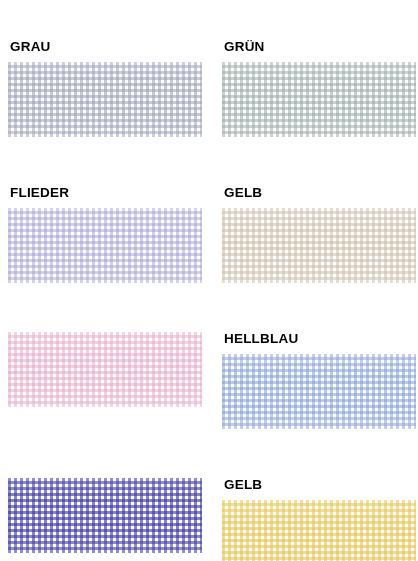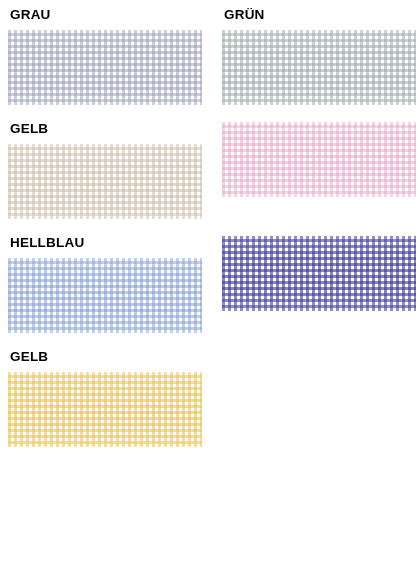--- a/index.html
+++ b/index.html
@@ -22,20 +22,21 @@
     grid-template-rows: repeat(5, auto);
     column-gap: 20px;
     row-gap: 0;
     padding: 8px 0 0 8px;
     box-sizing: border-box;
   }
 
   .swatch-cell {
     width: 221px;
     margin-bottom: 17px;
+    margin-top: 32px;
   }
   .swatch-cell.empty {
     visibility: hidden;
   }
 
   .swatch-label {
     font-size: 13.5px;
     font-weight: 700;
     color: #000000;
     letter-spacing: 0.2px;
@@ -73,20 +74,24 @@
   <div class="swatch-cell">
     <div class="swatch-label">GRAU</div>
     <div class="swatch-patch" style="background-image: repeating-linear-gradient(90deg, rgba(154, 157, 184, 0.55) 0px, rgba(154, 157, 184, 0.55) 3px, rgba(255, 255, 255, 0) 3px, rgba(255, 255, 255, 0) 6px), repeating-linear-gradient(0deg, rgba(154, 157, 184, 0.55) 0px, rgba(154, 157, 184, 0.55) 3px, rgba(255, 255, 255, 0) 3px, rgba(255, 255, 255, 0) 6px); background-size: 6px 6px, 6px 6px;"></div>
   </div>
   <div class="swatch-cell">
     <div class="swatch-label">GRÜN</div>
     <div class="swatch-patch" style="background-image: repeating-linear-gradient(90deg, rgba(154, 169, 166, 0.55) 0px, rgba(154, 169, 166, 0.55) 3px, rgba(255, 255, 255, 0) 3px, rgba(255, 255, 255, 0) 6px), repeating-linear-gradient(0deg, rgba(154, 169, 166, 0.55) 0px, rgba(154, 169, 166, 0.55) 3px, rgba(255, 255, 255, 0) 3px, rgba(255, 255, 255, 0) 6px); background-size: 6px 6px, 6px 6px;"></div>
   </div>
 
   <div class="swatch-cell">
+    <div class="swatch-label">FLIEDER</div>
+    <div class="swatch-patch" style="background-image: repeating-linear-gradient(90deg, rgba(158, 154, 210, 0.48) 0px, rgba(158, 154, 210, 0.48) 3px, rgba(255, 255, 255, 0) 3px, rgba(255, 255, 255, 0) 6px), repeating-linear-gradient(0deg, rgba(158, 154, 210, 0.48) 0px, rgba(158, 154, 210, 0.48) 3px, rgba(255, 255, 255, 0) 3px, rgba(255, 255, 255, 0) 6px); background-size: 6px 6px, 6px 6px;"></div>
+  </div>
+  <div class="swatch-cell">
     <div class="swatch-label">GELB</div>
     <div class="swatch-patch" style="background-image: repeating-linear-gradient(90deg, rgba(200, 185, 164, 0.52) 0px, rgba(200, 185, 164, 0.52) 3px, rgba(255, 255, 255, 0) 3px, rgba(255, 255, 255, 0) 6px), repeating-linear-gradient(0deg, rgba(200, 185, 164, 0.52) 0px, rgba(200, 185, 164, 0.52) 3px, rgba(255, 255, 255, 0) 3px, rgba(255, 255, 255, 0) 6px); background-size: 6px 6px, 6px 6px;"></div>
   </div>
 
   <div class="swatch-cell">
     <div class="swatch-patch" style="background-image: repeating-linear-gradient(90deg, rgba(228, 163, 196, 0.5) 0px, rgba(228, 163, 196, 0.5) 3px, rgba(255, 255, 255, 0) 3px, rgba(255, 255, 255, 0) 6px), repeating-linear-gradient(0deg, rgba(228, 163, 196, 0.5) 0px, rgba(228, 163, 196, 0.5) 3px, rgba(255, 255, 255, 0) 3px, rgba(255, 255, 255, 0) 6px); background-size: 6px 6px, 6px 6px;"></div>
   </div>
   <div class="swatch-cell">
     <div class="swatch-label">HELLBLAU</div>
     <div class="swatch-patch" style="background-image: repeating-linear-gradient(90deg, rgba(127, 155, 212, 0.52) 0px, rgba(127, 155, 212, 0.52) 3px, rgba(255, 255, 255, 0) 3px, rgba(255, 255, 255, 0) 6px), repeating-linear-gradient(0deg, rgba(127, 155, 212, 0.52) 0px, rgba(127, 155, 212, 0.52) 3px, rgba(255, 255, 255, 0) 3px, rgba(255, 255, 255, 0) 6px); background-size: 6px 6px, 6px 6px;"></div>

